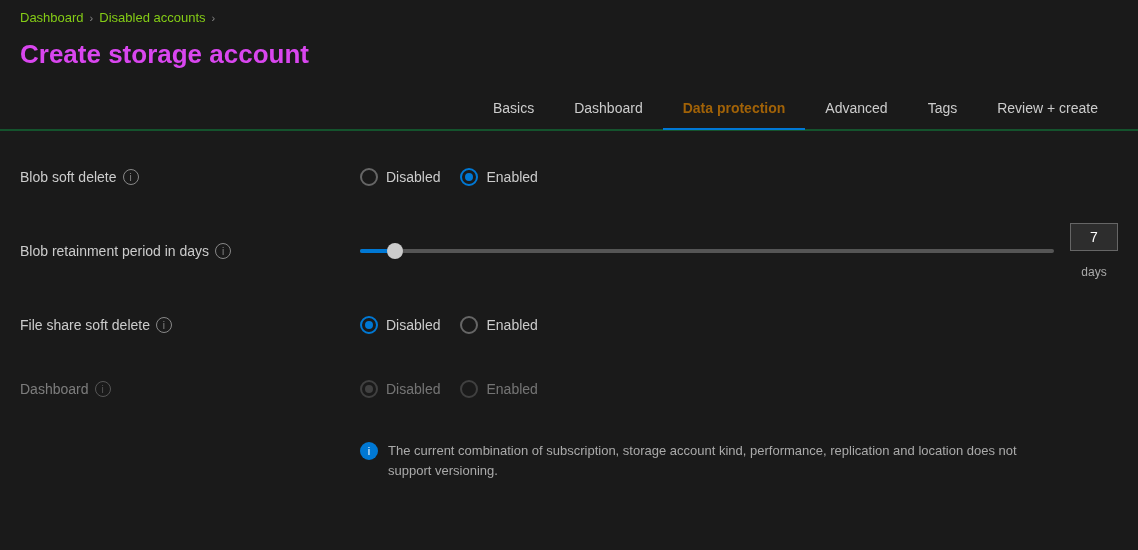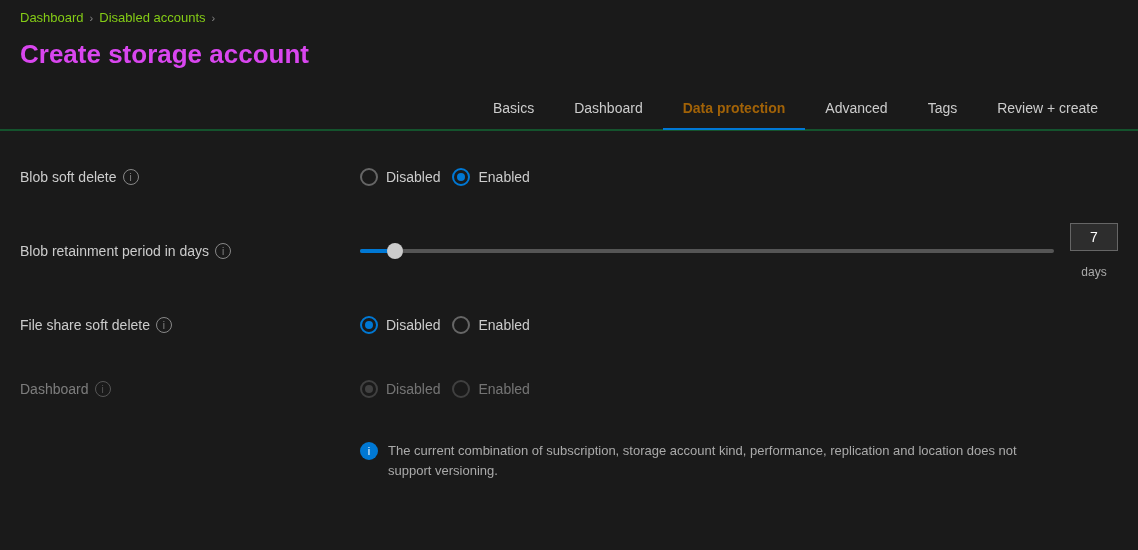--- a/index.html
+++ b/index.html
@@ -82,21 +82,21 @@
       border-radius: 50%;
       border: 1px solid #888;
       color: #888;
       font-size: 10px;
       cursor: pointer;
       flex-shrink: 0;
     }
     .form-control {
       display: flex;
       align-items: center;
-      gap: 12px;
+      gap: 20px;
       flex: 1;
     }
     .radio-option {
       display: flex;
       align-items: center;
       gap: 8px;
       cursor: pointer;
     }
     .radio-circle {
       width: 18px;

